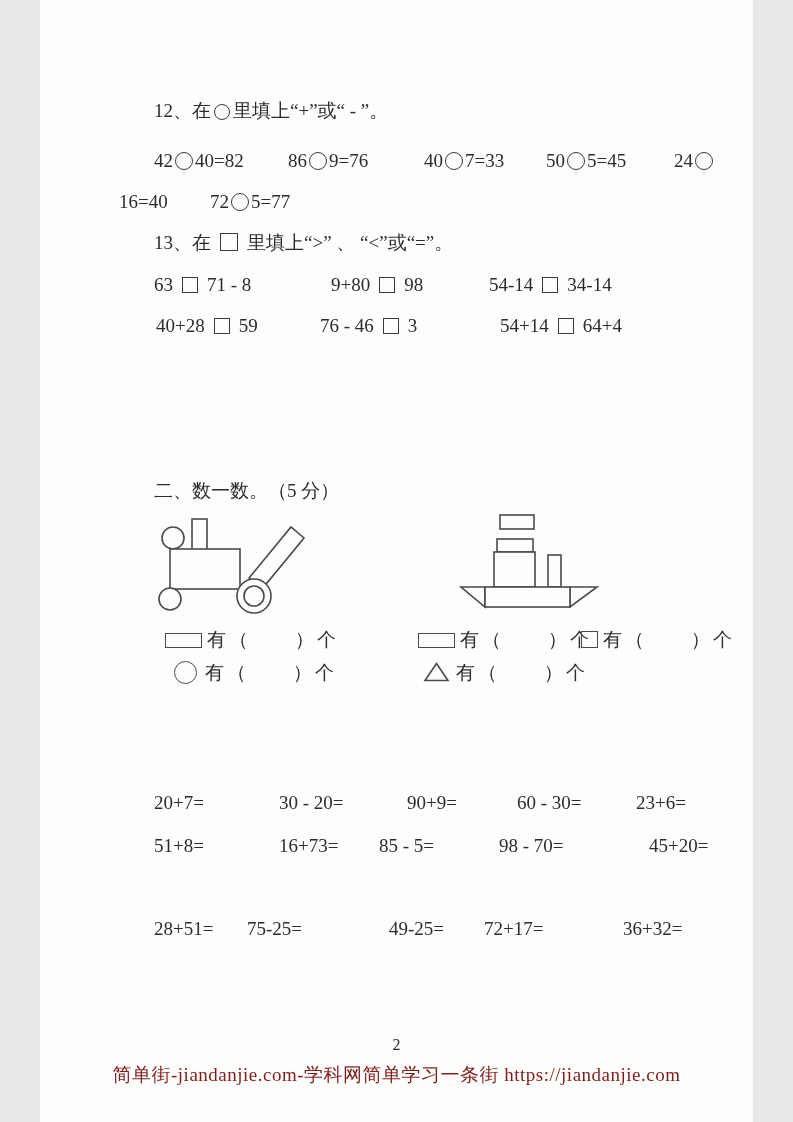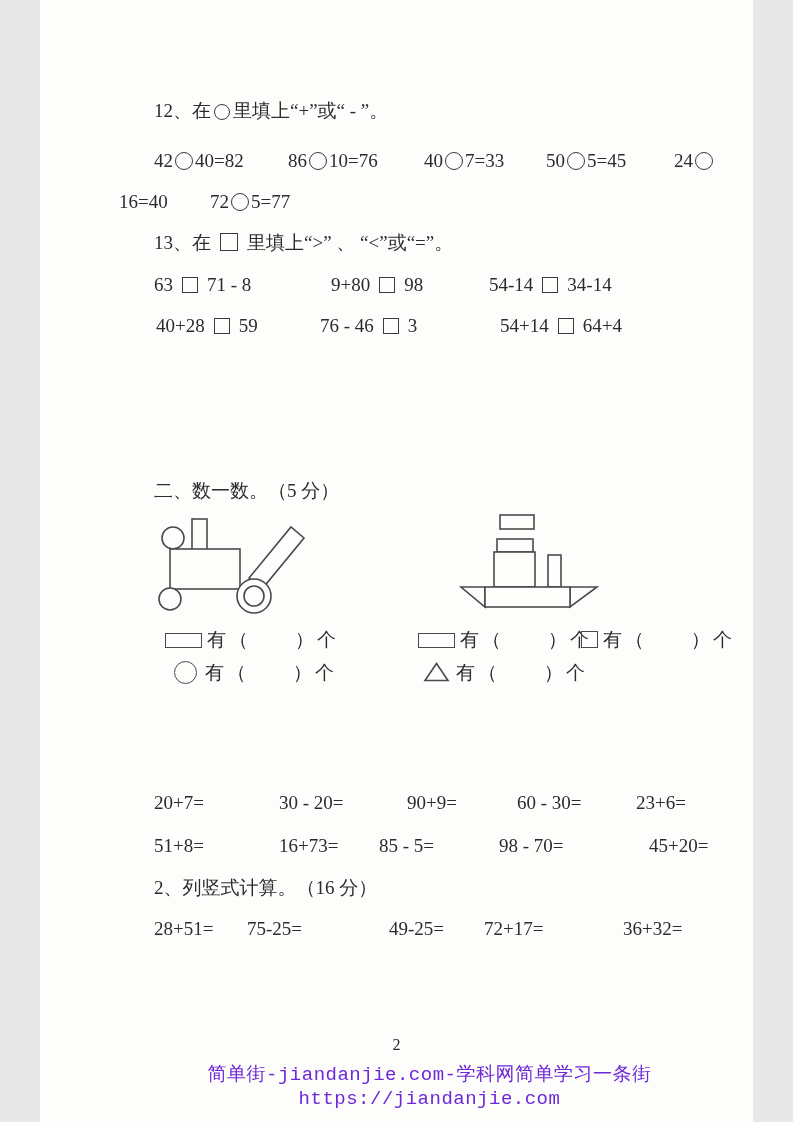--- a/index.html
+++ b/index.html
@@ -19,38 +19,38 @@
   
   .rect-g{display:inline-block;width:35px;height:13px;border:1.5px solid #4a4a4a;vertical-align:-2px;margin-right:5px;}
   .sqr-g{display:inline-block;width:15px;height:15px;border:1.5px solid #4a4a4a;vertical-align:-2px;margin-right:5px;}
   .circ-g{display:inline-block;width:21px;height:21px;border:1.5px solid #4a4a4a;border-radius:50%;vertical-align:-5px;margin-right:8px;}
   .tri-g{vertical-align:-4px;margin-right:6px;}
   .count-label{letter-spacing:3px;}
   .figure{position:absolute;}
   .pagenum{position:absolute;left:0;width:100%;text-align:center;font-size:16px;}
   .footer{
     position:absolute;left:0;width:100%;text-align:center;
-    font-family:Liberation Mono, monospace;
-    color:#6d28d9;font-size:19px;letter-spacing:0.5px;padding-left:33px;
+    font-family:Liberation Serif, serif;
+    color:#7f1d1d;font-size:19px;letter-spacing:0.5px;
   }
 </style>
 </head>
 <body>
 
 <div id="page">
 
   <div class="line" style="left:114px;top:99px">
     <span>12、在</span><span class="circ title-circ"></span><span>里填上“+”或“ - ”。</span>
   </div>
 
   <div class="line" style="left:114px;top:149px">
     <span>42</span><span class="circ"></span><span>40=82</span>
   </div>
   <div class="line" style="left:248px;top:149px">
-    <span>86</span><span class="circ"></span><span>10=76</span>
+    <span>86</span><span class="circ"></span><span>9=76</span>
   </div>
   <div class="line" style="left:384px;top:149px">
     <span>40</span><span class="circ"></span><span>7=33</span>
   </div>
   <div class="line" style="left:506px;top:149px">
     <span>50</span><span class="circ"></span><span>5=45</span>
   </div>
   <div class="line" style="left:634px;top:149px">
     <span>24</span><span class="circ"></span>
   </div>
@@ -134,21 +134,20 @@
   <div class="line" style="left:367px;top:791px">90+9=</div>
   <div class="line" style="left:477px;top:791px">60 - 30=</div>
   <div class="line" style="left:596px;top:791px">23+6=</div>
 
   <div class="line" style="left:114px;top:834px">51+8=</div>
   <div class="line" style="left:239px;top:834px">16+73=</div>
   <div class="line" style="left:339px;top:834px">85 - 5=</div>
   <div class="line" style="left:459px;top:834px">98 - 70=</div>
   <div class="line" style="left:609px;top:834px">45+20=</div>
 
-  <div class="line" style="left:114px;top:876px">2、列竖式计算。（16 分）</div>
 
   <div class="line" style="left:114px;top:917px">28+51=</div>
   <div class="line" style="left:207px;top:917px">75-25=</div>
   <div class="line" style="left:349px;top:917px">49-25=</div>
   <div class="line" style="left:444px;top:917px">72+17=</div>
   <div class="line" style="left:583px;top:917px">36+32=</div>
 
   <div class="pagenum" style="top:1033px">2</div>
   <div class="footer" style="top:1063px">简单街-jiandanjie.com-学科网简单学习一条街 https://jiandanjie.com</div>
 

